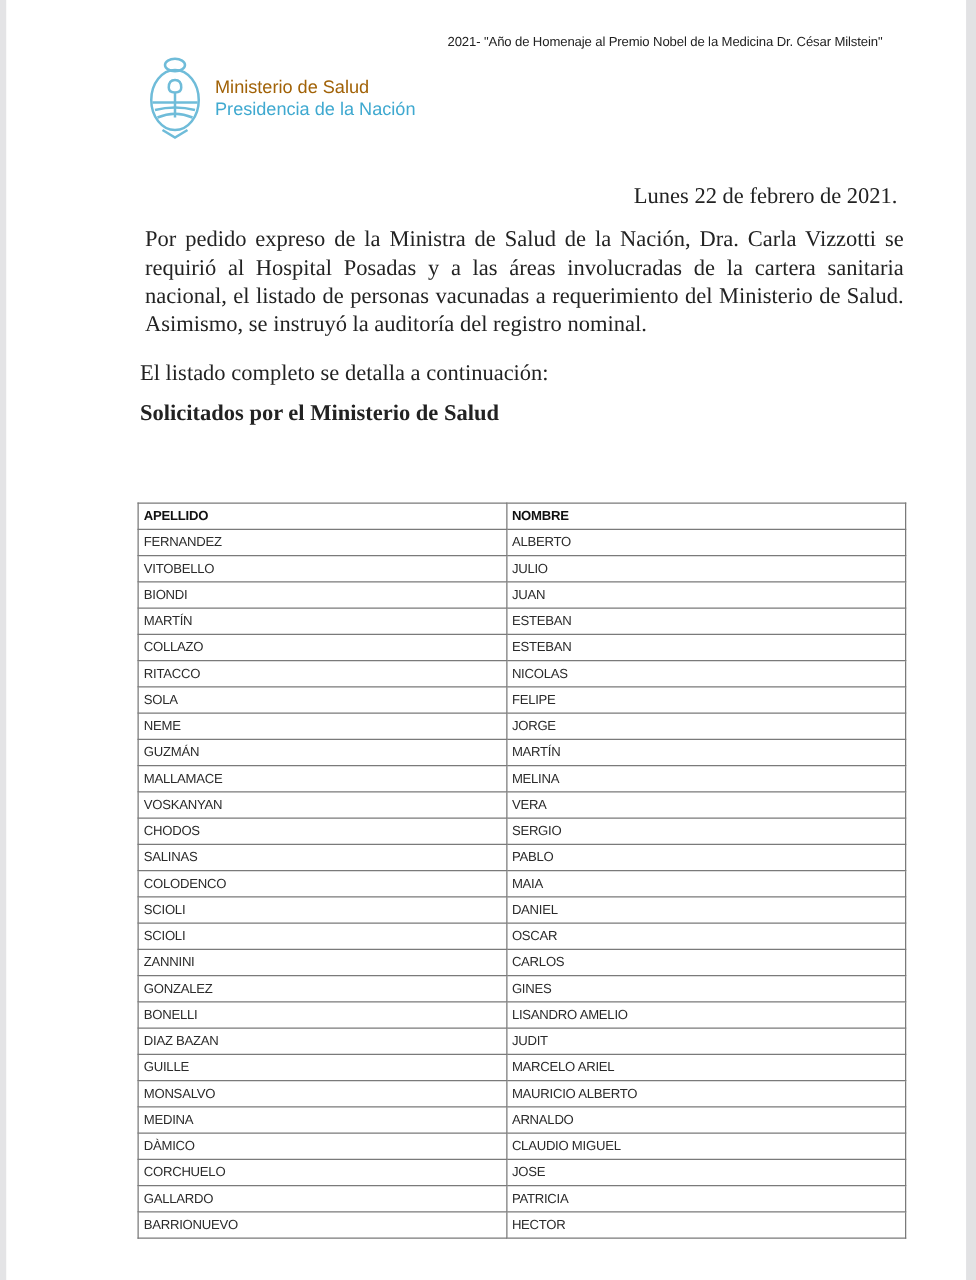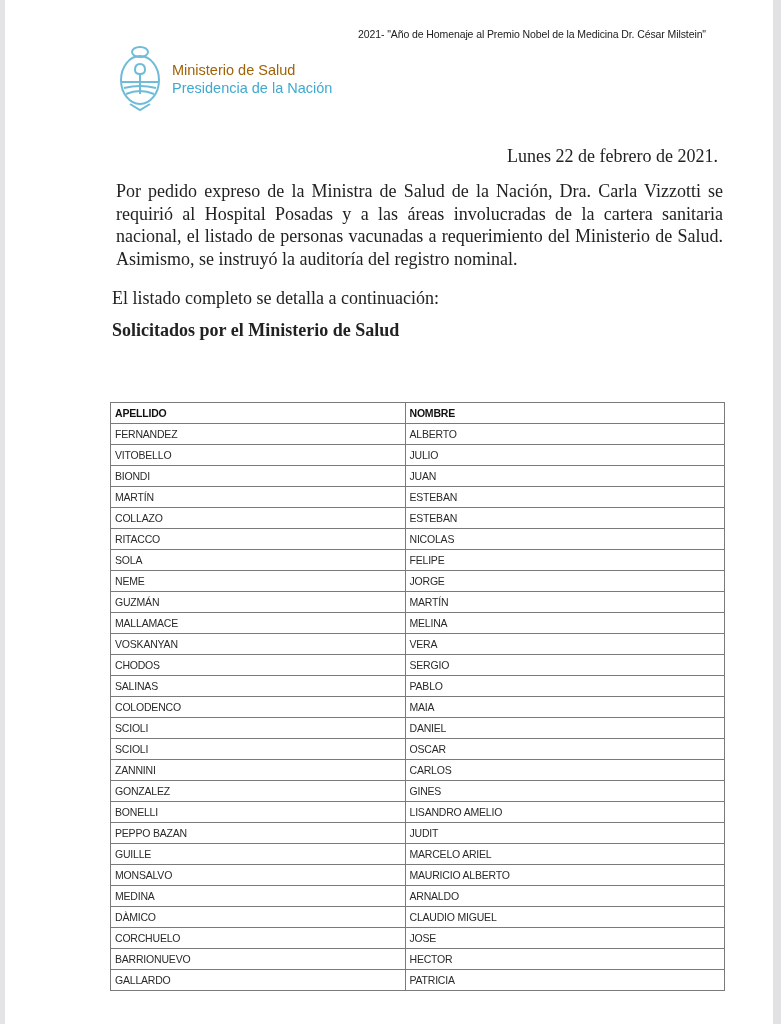--- a/index.html
+++ b/index.html
@@ -175,21 +175,21 @@
       </tr>
       <tr>
         <td>GONZALEZ</td>
         <td>GINES</td>
       </tr>
       <tr>
         <td>BONELLI</td>
         <td>LISANDRO AMELIO</td>
       </tr>
       <tr>
-        <td>PEPPO BAZAN</td>
+        <td>DIAZ BAZAN</td>
         <td>JUDIT</td>
       </tr>
       <tr>
         <td>GUILLE</td>
         <td>MARCELO ARIEL</td>
       </tr>
       <tr>
         <td>MONSALVO</td>
         <td>MAURICIO ALBERTO</td>
       </tr>
@@ -199,21 +199,21 @@
       </tr>
       <tr>
         <td>DÀMICO</td>
         <td>CLAUDIO MIGUEL</td>
       </tr>
       <tr>
         <td>CORCHUELO</td>
         <td>JOSE</td>
       </tr>
       <tr>
+        <td>GALLARDO</td>
+        <td>PATRICIA</td>
+      </tr>
+      <tr>
         <td>BARRIONUEVO</td>
         <td>HECTOR</td>
       </tr>
-      <tr>
-        <td>GALLARDO</td>
-        <td>PATRICIA</td>
-      </tr>
     </tbody>
 </table>
 
 </body></html>

